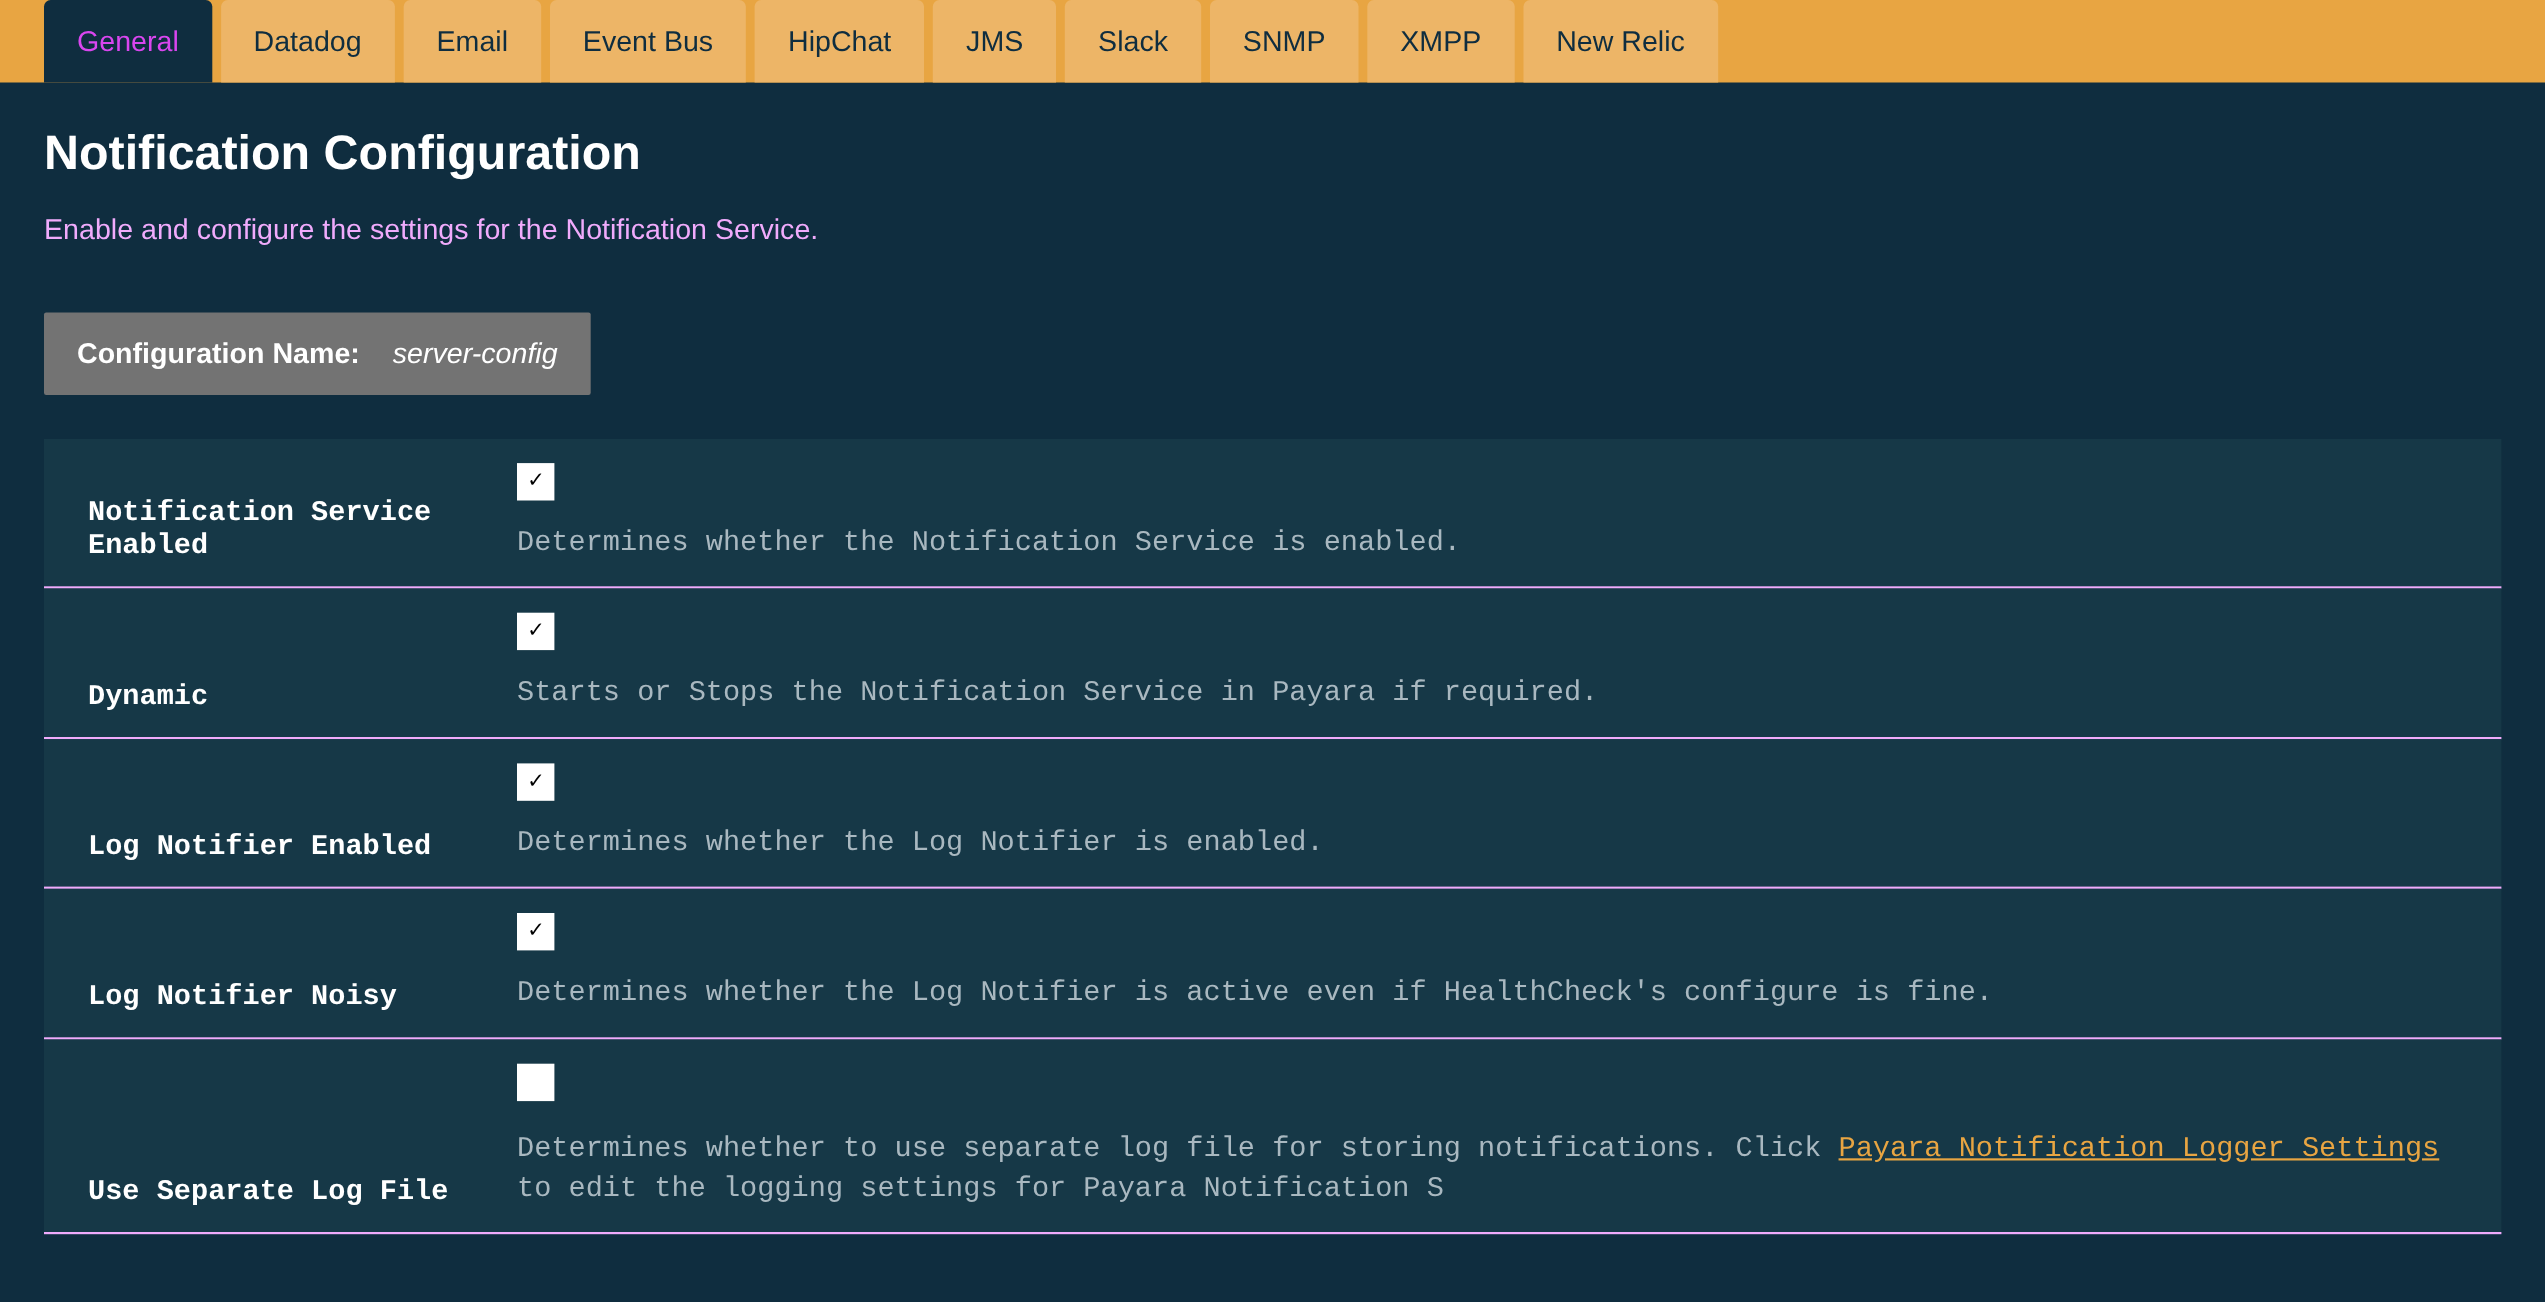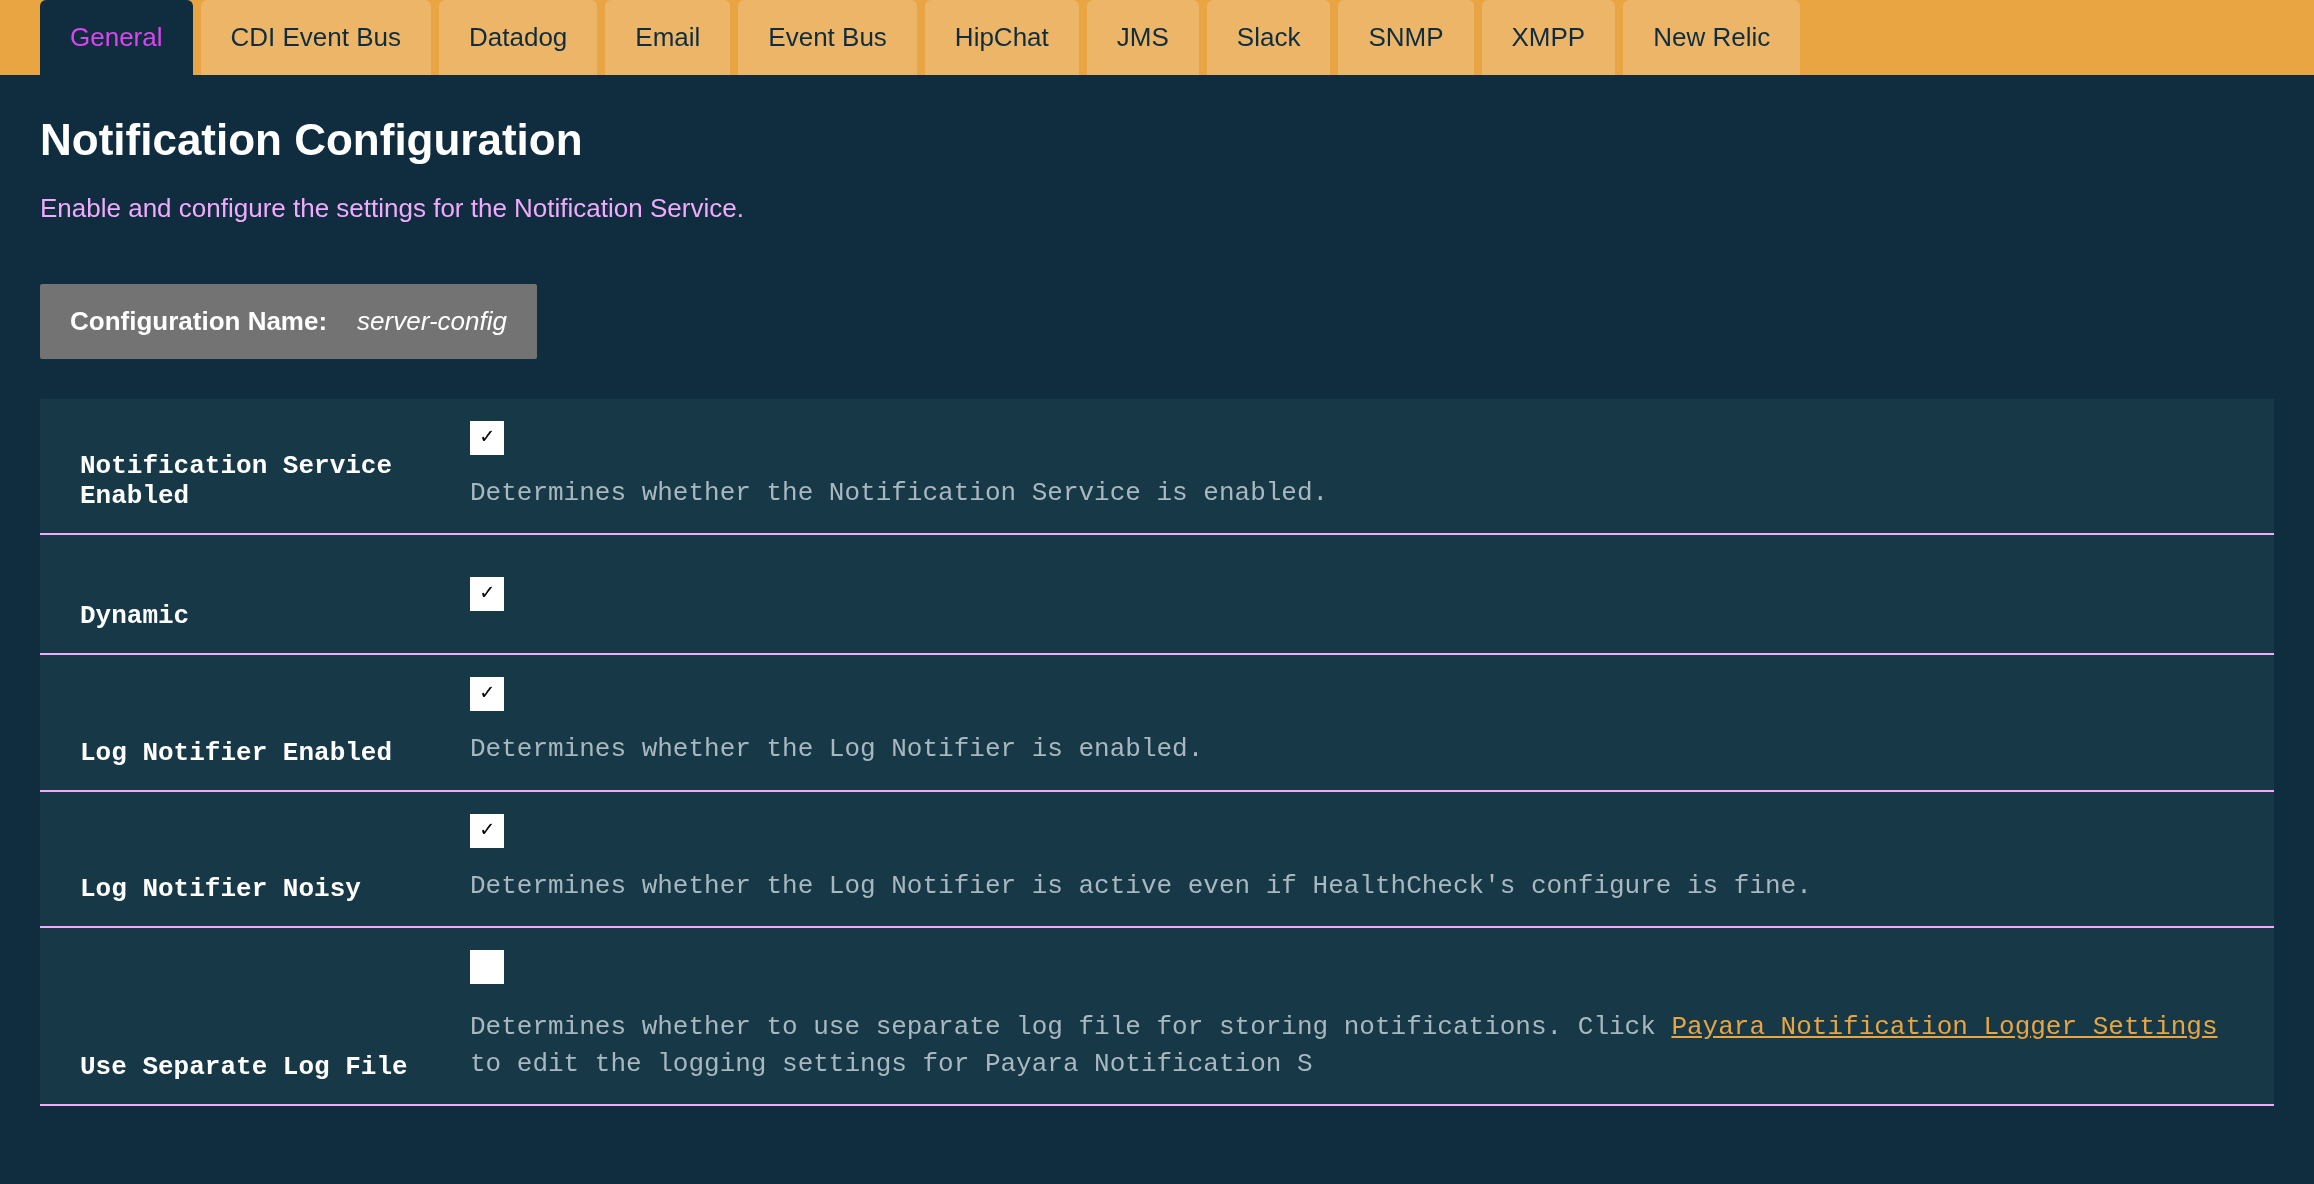--- a/index.html
+++ b/index.html
@@ -113,21 +113,20 @@
     .setting-description a {
       color: #e8a542;
       text-decoration: underline;
     }
   </style>
 </head>
 <body>
 
 <div class="tab-bar">
   <div class="tab active">General</div>
-  <div class="tab">CDI Event Bus</div>
   <div class="tab">Datadog</div>
   <div class="tab">Email</div>
   <div class="tab">Event Bus</div>
   <div class="tab">HipChat</div>
   <div class="tab">JMS</div>
   <div class="tab">Slack</div>
   <div class="tab">SNMP</div>
   <div class="tab">XMPP</div>
   <div class="tab">New Relic</div>
 </div>
@@ -148,20 +147,21 @@
       <div class="setting-control">
         <div class="checkbox">✓</div>
         <div class="setting-description">Determines whether the Notification Service is enabled.</div>
       </div>
     </div>
 
     <div class="setting-row">
       <div class="setting-label">Dynamic</div>
       <div class="setting-control">
         <div class="checkbox">✓</div>
+        <div class="setting-description">Starts or Stops the Notification Service in Payara if required.</div>
       </div>
     </div>
 
     <div class="setting-row">
       <div class="setting-label">Log Notifier Enabled</div>
       <div class="setting-control">
         <div class="checkbox">✓</div>
         <div class="setting-description">Determines whether the Log Notifier is enabled.</div>
       </div>
     </div>

